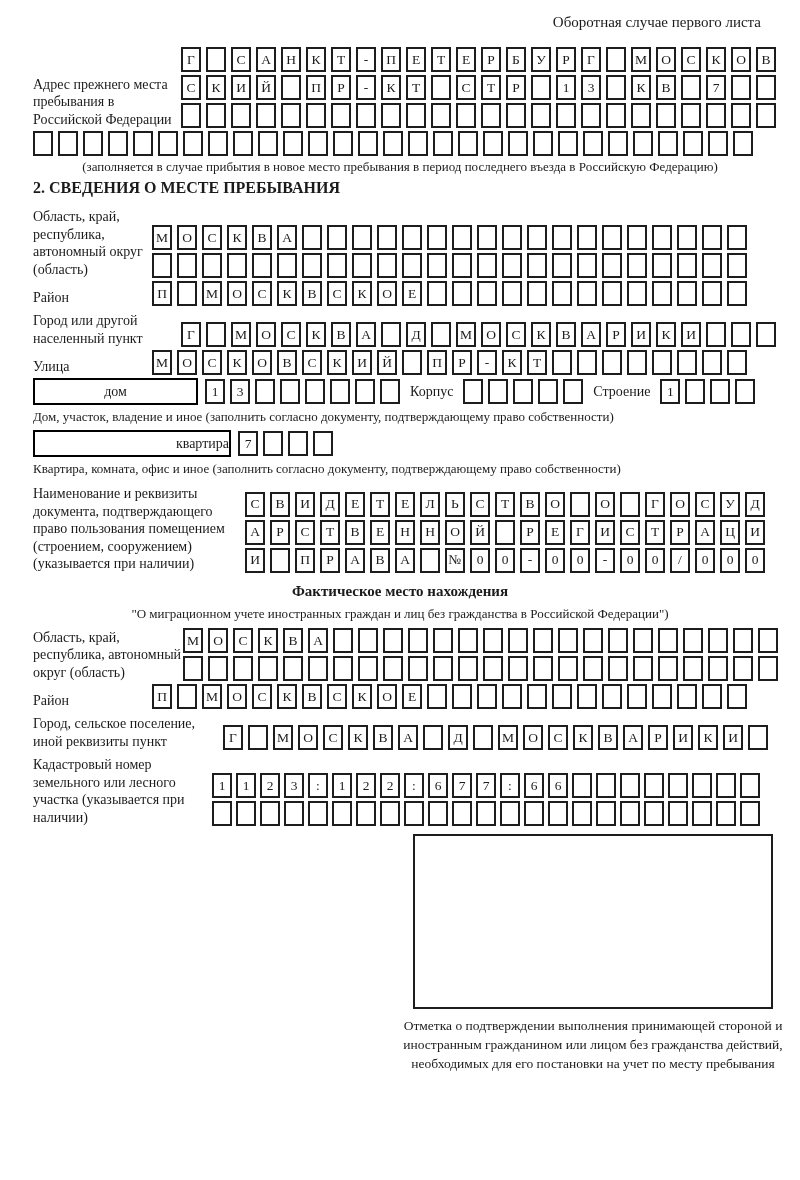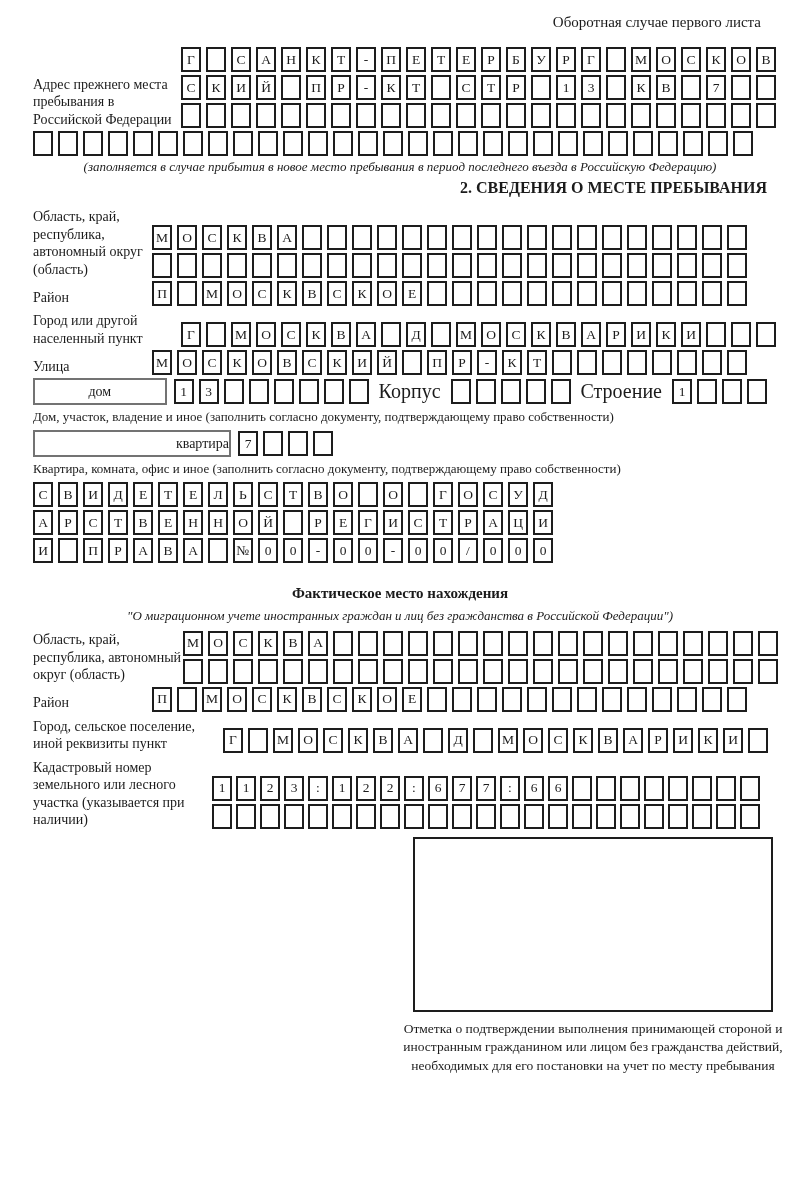--- a/index.html
+++ b/index.html
@@ -19,31 +19,31 @@
 
   .stack{display:flex;flex-direction:column;gap:3px;}
   .cells{display:flex;gap:5px;}
   .cells.g4{gap:4px;}
   .cell{box-sizing:border-box;flex:0 0 20px;width:20px;height:25px;border:2px solid #1d1d1d;
         display:flex;align-items:center;justify-content:center;
         font-size:13.5px;line-height:1;background:#fff;}
 
   .fullrow{margin-bottom:2px;}
 
-  .center-note{text-align:center;font-size:13px;margin:3px 0 4px;font-style:italic;}
+  .center-note{text-align:center;font-size:13px;margin:3px 0 4px;}
   .left-note{font-size:13px;margin:2px 0 5px;}
-  .sec-title{text-align:right;font-weight:bold;font-size:16px;margin:4px 0 8px;}
-  .sub-title{text-align:center;font-weight:bold;font-size:15px;margin:22px 0 6px;}
+  .sec-title{text-align:left;font-weight:bold;font-size:16px;margin:4px 0 8px;}
+  .sub-title{text-align:center;font-weight:bold;font-size:15px;margin:10px 0 6px;}
 
   .house-row{display:flex;align-items:center;gap:7px;margin-bottom:4px;}
-  .wbox{box-sizing:border-box;height:27px;border:2px solid #737373;display:flex;
+  .wbox{box-sizing:border-box;height:27px;border:2px solid #000000;display:flex;
         align-items:center;justify-content:center;font-size:14px;}
   .wbox.house{width:165px;}
   .wbox.apt{width:198px;justify-content:flex-end;}
-  .inline-lbl{font-size:20px;padding:0 3px;}
+  .inline-lbl{font-size:14px;padding:0 3px;}
 
   .stay-row{display:flex;align-items:center;font-size:14.5px;margin:6px 0 2px;}
   .cb{box-sizing:border-box;width:23px;height:26px;border:2px solid #1d1d1d;display:inline-flex;
       align-items:center;justify-content:center;font-size:15px;margin-left:16px;margin-right:9px;}
   .cb.first{margin-left:9px;}
 
   .footer{margin-left:330px;width:460px;margin-top:8px;}
   .stamp-box{width:360px;height:175px;border:2px solid #1d1d1d;margin:0 auto 8px auto;box-sizing:border-box;}
   .footer-caption{text-align:center;font-size:13.5px;line-height:1.4;}
 </style>
@@ -360,20 +360,21 @@
         <div class="cell">7</div>
         <div class="cell"></div>
         <div class="cell"></div>
         <div class="cell"></div>
       </div>
   </div>
   <div class="left-note">Квартира, комната, офис и иное (заполнить согласно документу, подтверждающему право собственности)</div>
 
 
   <div class="row">
+    <div class="lbl w212">Наименование и реквизиты документа, подтверждающего право пользования помещением (строением, сооружением) (указывается при наличии)</div>
     <div class="stack">
       <div class="cells">
           <div class="cell">С</div>
           <div class="cell">В</div>
           <div class="cell">И</div>
           <div class="cell">Д</div>
           <div class="cell">Е</div>
           <div class="cell">Т</div>
           <div class="cell">Е</div>
           <div class="cell">Л</div>

